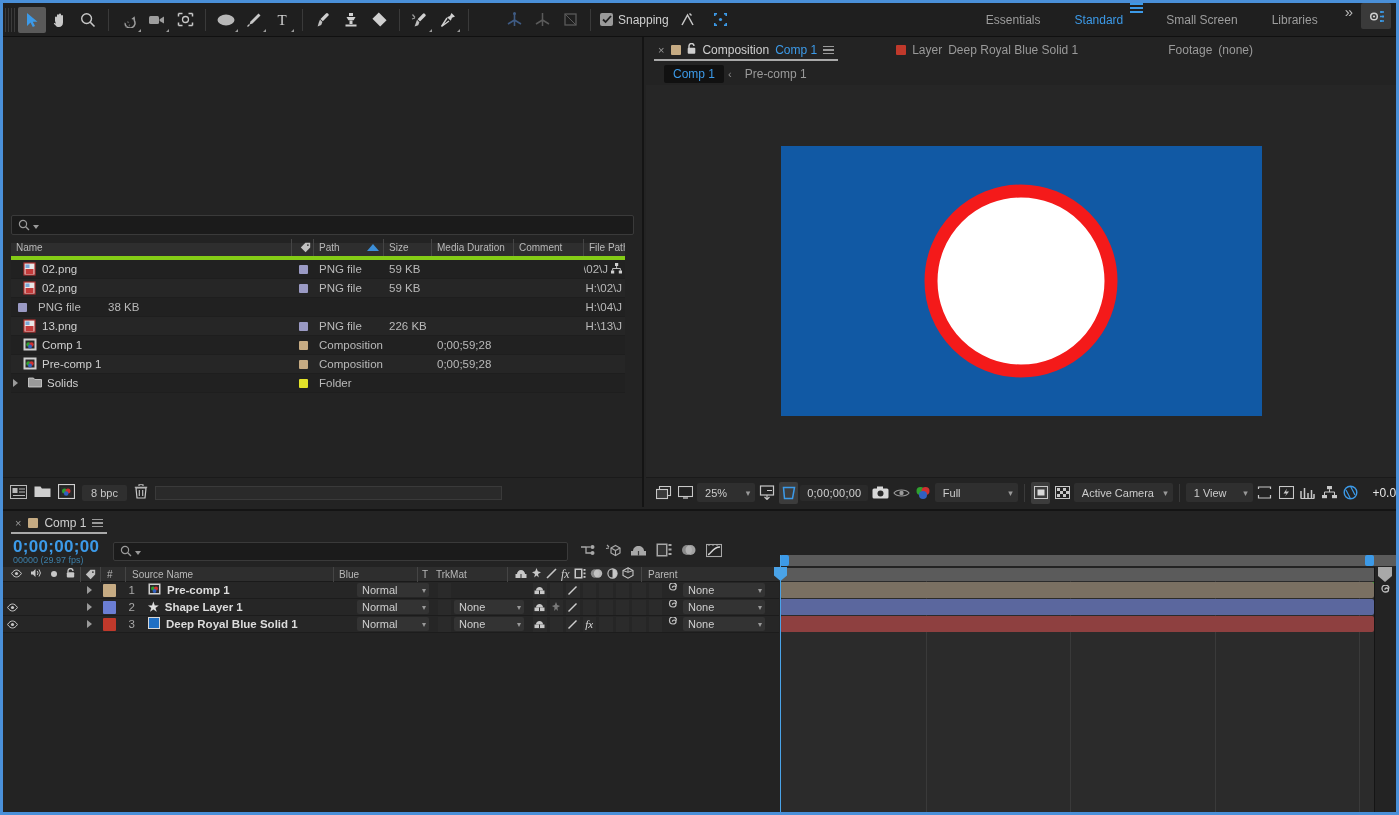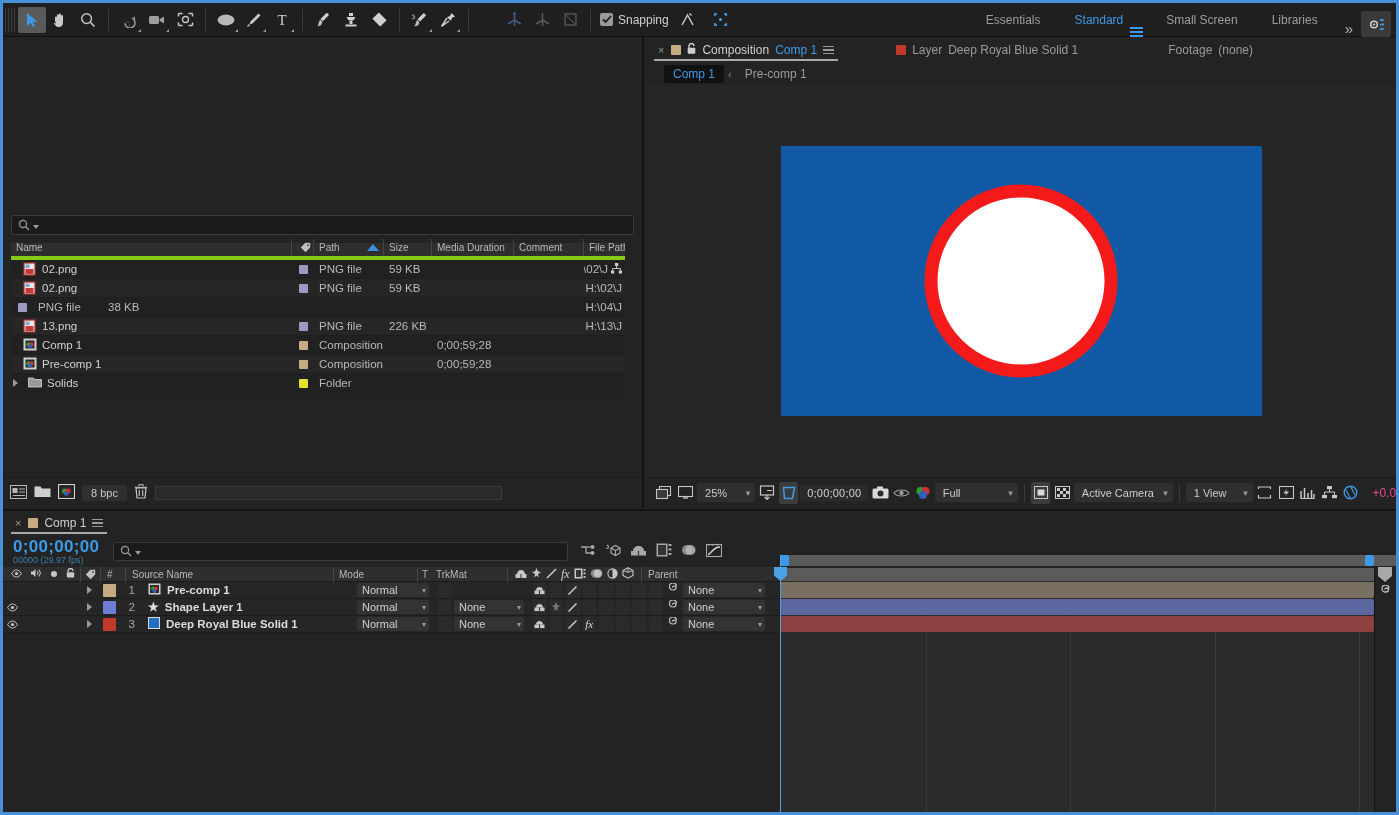--- a/index.html
+++ b/index.html
@@ -32,21 +32,21 @@
   .tbtn.sel { background:#5a5a5a; border-radius:2px; }
   .tbtn svg { display:block; }
   .tbtn .corner { position:absolute; right:2px; bottom:1px; width:0;height:0;
      border-left:3px solid transparent; border-bottom:3px solid #999; }
   .snapbox { display:flex; align-items:center; gap:5px; margin-left:6px;}
   .chk { width:13px;height:13px;background:#9a9a9a;border-radius:2px;
      display:flex;align-items:center;justify-content:center;}
   .chk svg{display:block}
   .snaplabel { color:#d0d0d0; font-size:12px; }
 
-  .ws { position:absolute; right:0; top:0; height:34px; display:flex; align-items:flex-end; }
+  .ws { position:absolute; right:0; top:0; height:34px; display:flex; align-items:flex-start; }
   .ws-item { padding:0 17px; font-size:12px; color:#9d9d9d; height:34px; display:flex;align-items:center; }
   .ws-item.active { color:#3c9ae8; }
   .ws-burger { display:flex;flex-direction:column;gap:2px;margin-left:-10px;margin-right:6px;}
   .ws-burger i { display:block;width:13px;height:2px;background:#3c9ae8;}
   .ws-chev { padding:0 10px; color:#bbb; font-size:15px; letter-spacing:-2px;}
   .ws-gear { width:30px;height:26px;background:#3a3a3a;border-radius:2px;margin-right:5px;
      display:flex;align-items:center;justify-content:center;}
 
   
   .panel-row { position:absolute; left:0; right:0; top:34px; height:470px; }
@@ -121,21 +121,21 @@
   .comp-foot { position:absolute; left:0; right:0; bottom:0; height:30px; background:#232323;
      display:flex; align-items:center; gap:2px; padding-left:8px; border-top:1px solid #1a1a1a;
      font-size:11px; color:#c8c8c8;}
   .cf-btn{width:22px;height:22px;display:flex;align-items:center;justify-content:center;}
   .cf-sel{background:#3c3c3c;border-radius:2px;}
   .dd { height:19px; background:#2f2f2f; border-radius:2px; display:flex;align-items:center;
      justify-content:space-between; padding:0 5px 0 8px; color:#ccc; }
   .dd .cv { margin-left:9px; color:#999; font-size:9px;}
   .tcbox { background:#2a2a2a; border-radius:2px; padding:2px 7px; color:#d2d2d2; letter-spacing:.2px;}
   .vsep { width:1px;height:18px;background:#3a3a3a;margin:0 4px;}
-  .plus0 { color:#ec4899; font-size:12px; margin-left:10px;}
+  .plus0 { color:#e5e5e5; font-size:12px; margin-left:10px;}
 
   
   .timeline { position:absolute; left:0; right:0; top:506px; bottom:0; background:#232323;
      border-top:2px solid #141414;}
   .tl-tabbar { height:24px; display:flex; align-items:center; }
   .tl-top { height:32px; display:flex; align-items:center; position:relative; }
   .tl-tc { padding-left:10px; }
   .tl-tc .big { color:#3c9ae8; font-size:17px; font-weight:bold; letter-spacing:.3px;}
   .tl-tc .small { color:#3c7fa8; font-size:9px; margin-top:-2px;}
   .tl-search { margin-left:14px; width:455px; height:19px; background:#1b1b1b;
@@ -891,21 +891,21 @@
         </span>
       </div>
       <div class="h-tag">
         <svg width="11" height="11" viewBox="0 0 11 11">
             <path d="M.8 5.4L5.4.8h4.8v4.8L5.6 10.2z" fill="#c0c0c0"></path>
             <circle cx="7.9" cy="3.1" r=".9" fill="#2e2e2e"></circle>
           </svg>
       </div>
       <div class="h-num">#</div>
       <div class="h-src">Source Name</div>
-      <div class="h-mode">Mode</div>
+      <div class="h-mode">Blue</div>
       <div class="h-t">T</div>
       <div class="h-trk">TrkMat</div>
       <div class="h-sw">
         <span>
           <svg width="12" height="11" viewBox="0 0 12 11">
               <path d="M2 6c0-2.3 1.8-4 4-4s4 1.7 4 4" fill="#c8c8c8"></path>
               <rect x=".5" y="6" width="11" height="4" fill="#c8c8c8"></rect>
               <path d="M6 6v4" stroke="#2e2e2e" stroke-width="1"></path>
             </svg>
         </span>

